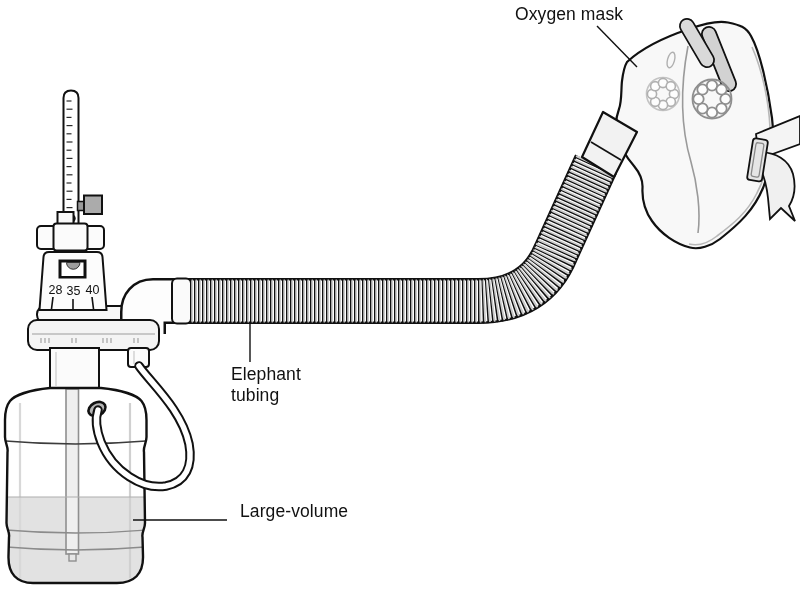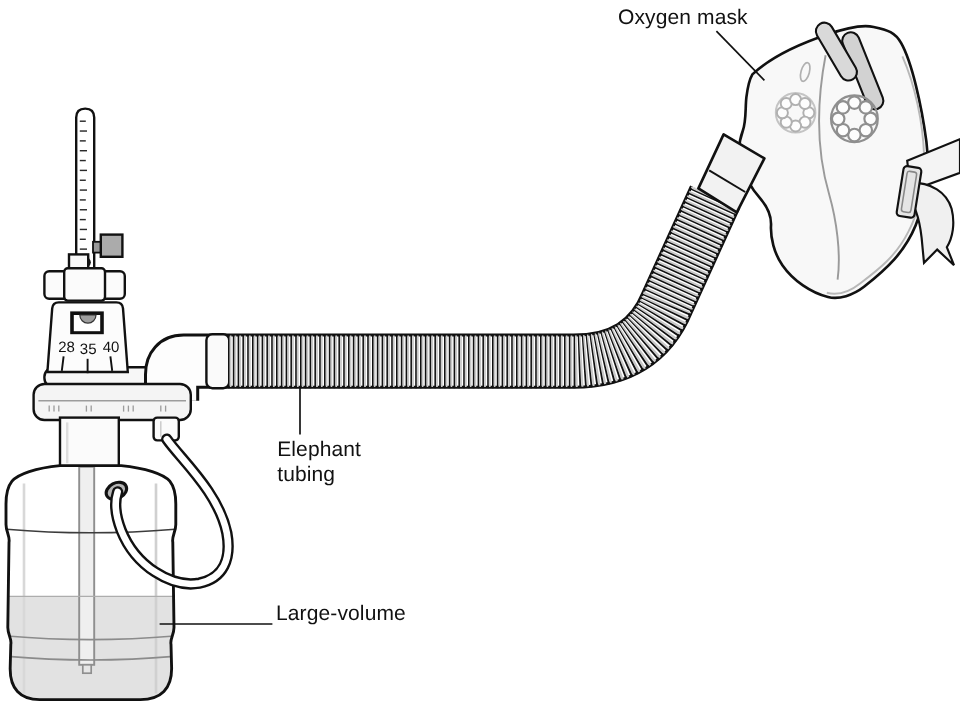--- a/index.html
+++ b/index.html
@@ -7,21 +7,21 @@
     position:relative;width:800px;height:592px;background:#fff;overflow:hidden;
     font-family:"Liberation Sans","DejaVu Sans",sans-serif;color:#111;
   }
   #art{position:absolute;left:0;top:0;}
   .fig-label{
     position:absolute;font-size:17.5px;line-height:21px;letter-spacing:.1px;
     color:#111;white-space:nowrap;
   }
   #label-oxygen-mask{left:515px;top:4px;}
   #label-elephant{left:231px;top:364px;}
-  #label-nebulizer{left:230px;top:501px;}
+  #label-nebulizer{left:240px;top:501px;}
 </style>
 </head>
 <body>
 
 <div id="stage">
 
 <svg id="art" width="800" height="592" viewBox="0 0 800 592">
 
   <g>
     <path d="M 63.5 227 L 63.5 98 Q 63.5 90.5 71 90.5 Q 78.5 90.5 78.5 98 L 78.5 227" fill="#ffffff" stroke="#111" stroke-width="2"></path>

